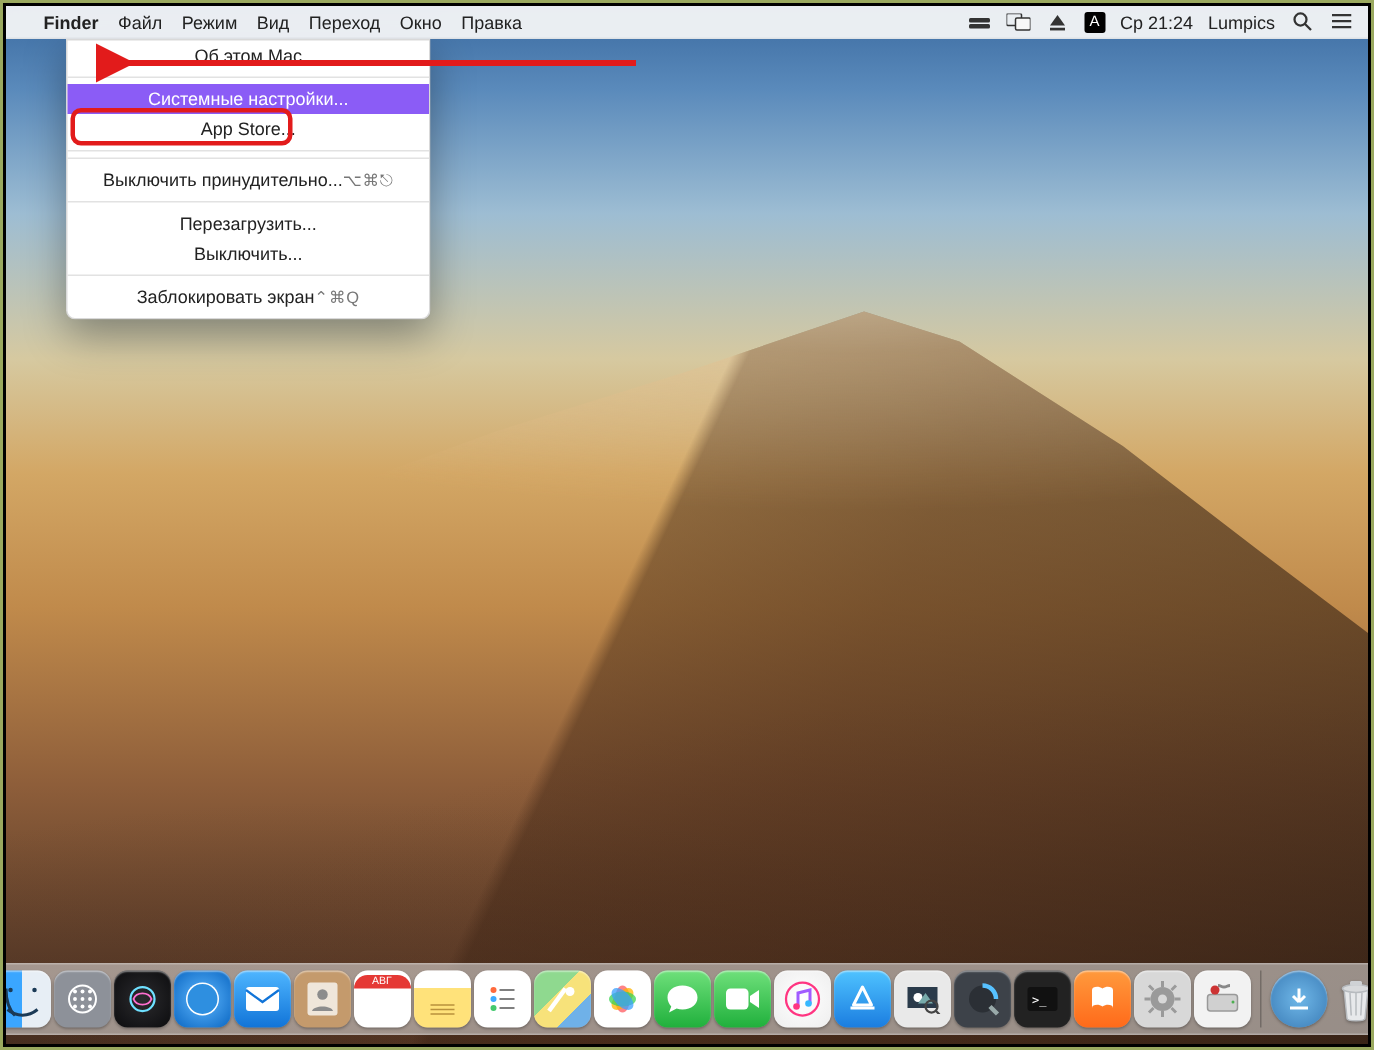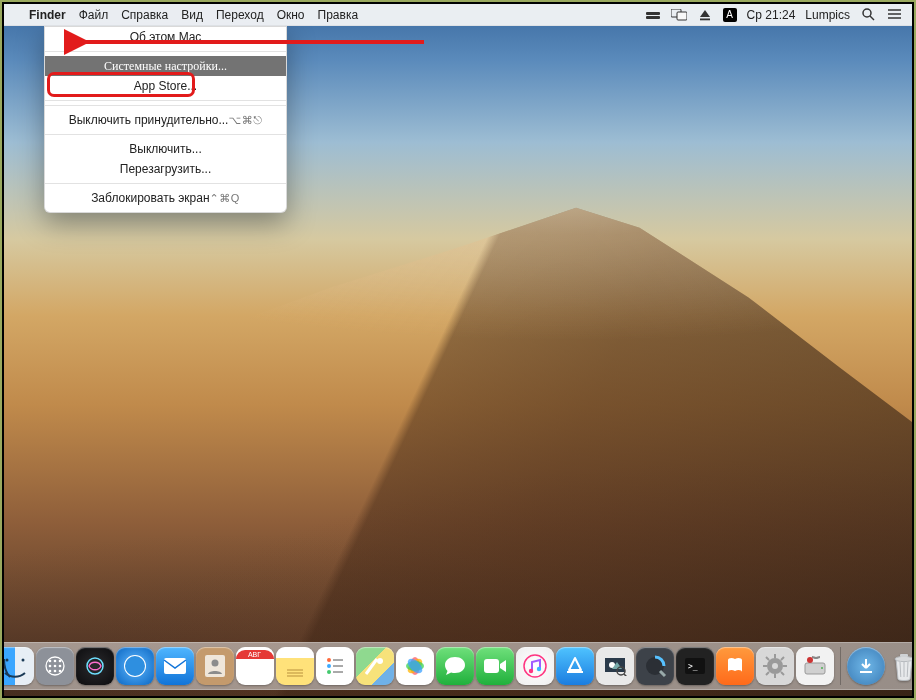--- a/index.html
+++ b/index.html
@@ -42,21 +42,21 @@
 
   
   .apple-menu {
     position:absolute; top:22px; left:40px; width:243px;
     background:#fff; border:1px solid rgba(0,0,0,0.15);
     border-radius:0 0 6px 6px;
     box-shadow:0 10px 28px rgba(0,0,0,0.35);
     z-index:25; font-size:12px; color:#222; padding-bottom:4px;
   }
   .mi { height:20px; display:flex; align-items:center; padding:0 16px; justify-content:center; }
-  .mi.highlight { background:#737373; color:#fff;font-family:Liberation Serif, serif; }
+  .mi.highlight { background:#8b5cf6; color:#fff; }
   .mi .sc { color:#777; font-size:11px; letter-spacing:0.5px; }
   .sep { height:1px; background:#e2e2e2; margin:4px 0; }
   .mi .arrow { font-size:10px; color:#666; }
 
   
   .anno-box {
     position:absolute; top:68px; left:43px; width:148px; height:25px;
     border:3px solid #e21b1b; border-radius:7px; z-index:40; pointer-events:none;
   }
   .anno-arrow { position:absolute; top:20px; left:60px; z-index:41; pointer-events:none; }
@@ -94,21 +94,21 @@
 
 <div class="screen" data-interactable="false">
   <div class="wallpaper" data-interactable="false"></div>
   <div class="dune" data-interactable="false"></div>
 
   <div class="menubar" data-interactable="false">
     <div class="left" data-interactable="false">
       <span class="apple" data-interactable="true"></span>
       <span data-interactable="true" style="font-weight:600">Finder</span>
       <span data-interactable="true">Файл</span>
-      <span data-interactable="true">Справка</span>
+      <span data-interactable="true">Режим</span>
       <span data-interactable="true">Вид</span>
       <span data-interactable="true">Переход</span>
       <span data-interactable="true">Окно</span>
       <span data-interactable="true">Правка</span>
     </div>
     <div class="right" data-interactable="false">
       <span class="ic" data-interactable="true">
         <svg width="14" height="10" viewBox="0 0 14 10">
             <rect x="0" y="2" width="14" height="3" rx="1" fill="#333"></rect>
             <rect x="0" y="6" width="14" height="3" rx="1" fill="#333"></rect>
@@ -157,24 +157,24 @@
         <span>App Store...</span>
       </div>
     <div class="sep" data-interactable="false"></div>
     <div class="sep" data-interactable="false"></div>
     <div class="mi" data-interactable="true">
         <span>Выключить принудительно...</span>
         <span class="sc" data-interactable="false">⌥⌘⎋</span>
       </div>
     <div class="sep" data-interactable="false"></div>
     <div class="mi" data-interactable="true">
+        <span>Перезагрузить...</span>
+      </div>
+    <div class="mi" data-interactable="true">
         <span>Выключить...</span>
-      </div>
-    <div class="mi" data-interactable="true">
-        <span>Перезагрузить...</span>
       </div>
     <div class="sep" data-interactable="false"></div>
     <div class="mi" data-interactable="true">
         <span>Заблокировать экран</span>
         <span class="sc" data-interactable="false">⌃⌘Q</span>
       </div>
   </div>
 
   <div class="anno-box" data-interactable="false"></div>
   <svg class="anno-arrow" data-interactable="false" width="370" height="40">

